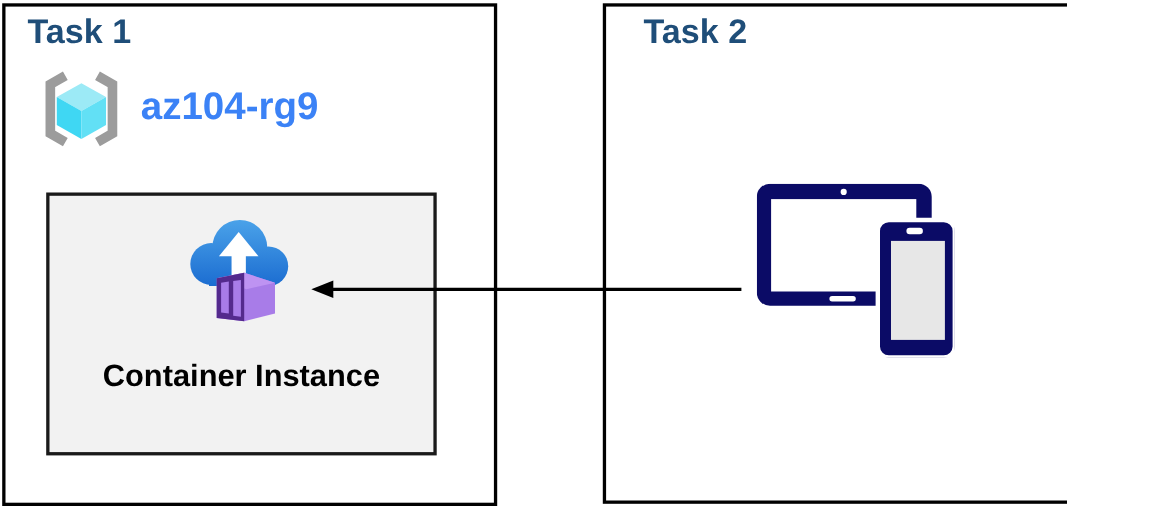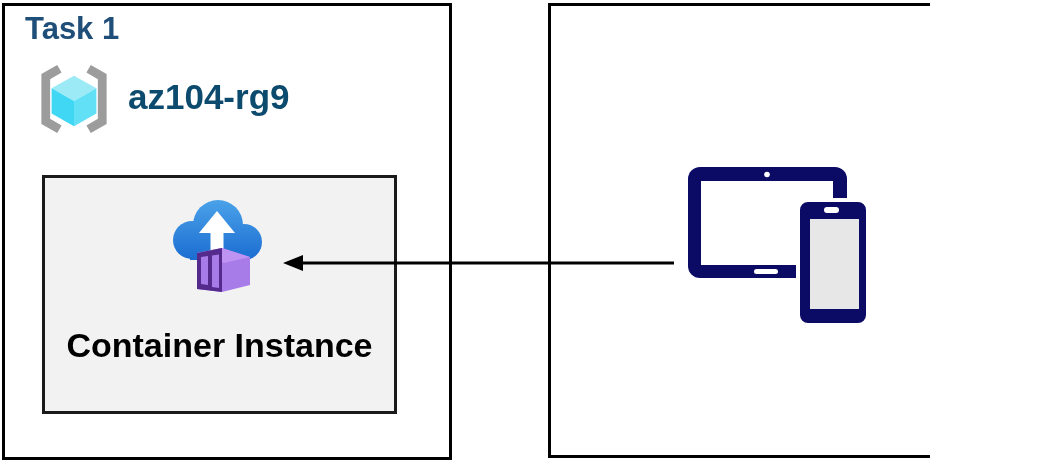--- a/index.html
+++ b/index.html
@@ -1,41 +1,41 @@
 <!DOCTYPE html>
 <html><head>
 <meta charset="utf-8">
 <style>
   html,body{margin:0;padding:0;background:#fff;}
   .canvas{
     position:relative;width:930px;height:465px;background:#fff;
-    font-family:"Liberation Sans", sans-serif;overflow:hidden;
+    font-family:"Liberation Sans", sans-serif;overflow:hidden;padding-left:40px;
   }
   .box{position:absolute;border:3px solid #000;background:#fff;box-sizing:border-box;}
   .box-task1{left:2px;top:3px;width:450px;height:457px;}
   .box-task2{left:548px;top:3px;width:499px;height:455px;}
   .task-title{
     position:absolute;font-size:31px;font-weight:bold;color:#1F4E79;
     white-space:nowrap;line-height:1.1;
   }
   .t1-title{left:20px;top:6px;}
   .t2-title{left:34px;top:6px;}
   .rg-icon{position:absolute;left:28px;top:56px;width:82px;height:74px;}
   .rg-name{
-    position:absolute;left:123px;top:71px;font-size:35px;font-weight:bold;color:#0c4a6e;
+    position:absolute;left:123px;top:71px;font-size:35px;font-weight:bold;color:#3b82f6;
     white-space:nowrap;
   }
   .inner-box{
     position:absolute;left:37px;top:169px;width:355px;height:239px;
     background:#F2F2F2;border:3px solid #1A1A1A;box-sizing:border-box;
   }
   .aci-icon{position:absolute;left:127px;top:18px;width:92px;height:100px;}
   .aci-label{
     position:absolute;left:0;top:148px;width:100%;text-align:center;
-    font-size:34px;font-weight:bold;color:#000;white-space:nowrap;
+    font-size:28px;font-weight:bold;color:#000;white-space:nowrap;
   }
   .devices-icon{position:absolute;left:137px;top:161px;width:180px;height:158px;}
   .t2-label{
     position:absolute;left:0;top:344px;width:100%;text-align:center;
     font-size:34px;font-weight:bold;color:#000;white-space:nowrap;
   }
   .connector{position:absolute;left:281px;top:251px;width:395px;height:24px;z-index:10;}
 </style>
 </head>
 <body>
@@ -76,20 +76,21 @@
           <polygon points="25,57 50,52 50,96 25,93" fill="#542A8D"></polygon>
           <polygon points="29,61 36,60 36,89 29,88" fill="#A87CE8"></polygon>
           <polygon points="40,59.5 47,58.5 47,92 40,91" fill="#A87CE8"></polygon>
         </svg>
       </div>
       <div class="aci-label">Container Instance</div>
     </div>
   </div>
 
   <div class="box box-task2">
+    <div class="task-title t2-title">Task 2</div>
 
     <div class="devices-icon">
       <svg width="180" height="158" viewBox="0 0 180 158" xmlns="http://www.w3.org/2000/svg">
         <rect x="0" y="0" width="159" height="111" rx="12" fill="#0B0B66"></rect>
         <rect x="13" y="14" width="132" height="84" fill="#FFFFFF"></rect>
         <circle cx="79" cy="7.5" r="2.8" fill="#FFFFFF"></circle>
         <rect x="66" y="102" width="24" height="5" rx="2.5" fill="#FFFFFF"></rect>
         <rect x="110" y="33" width="70" height="125" rx="10" fill="#0B0B66" stroke="#FFFFFF" stroke-width="4"></rect>
         <rect x="122" y="52" width="49" height="90" fill="#E7E7E7"></rect>
         <rect x="136" y="40" width="15" height="6" rx="3" fill="#FFFFFF"></rect>

